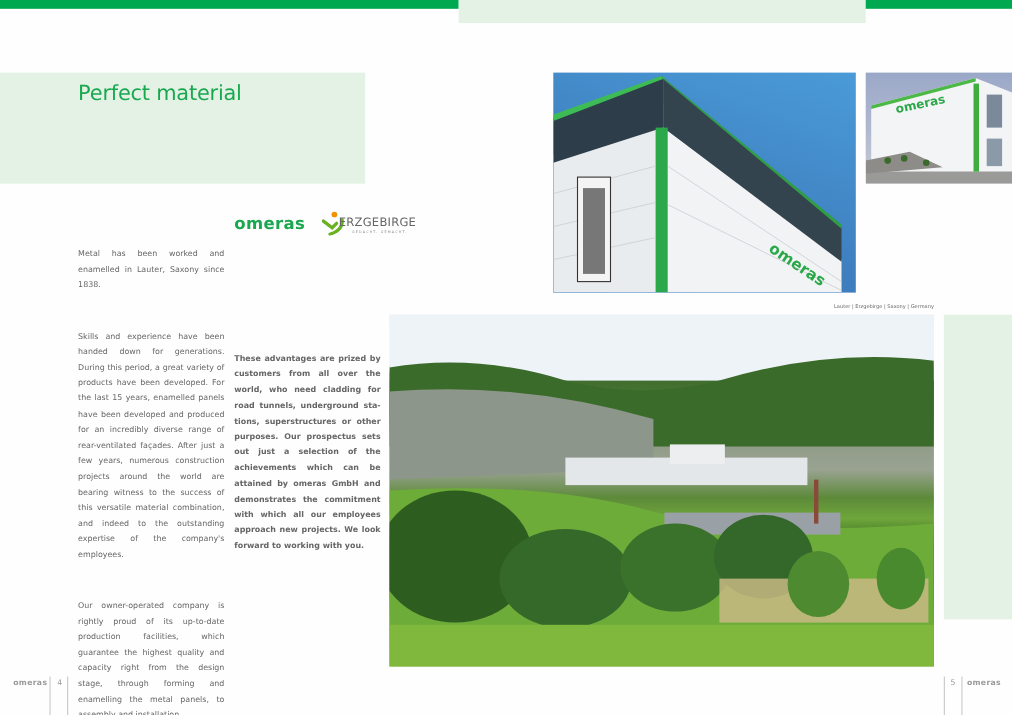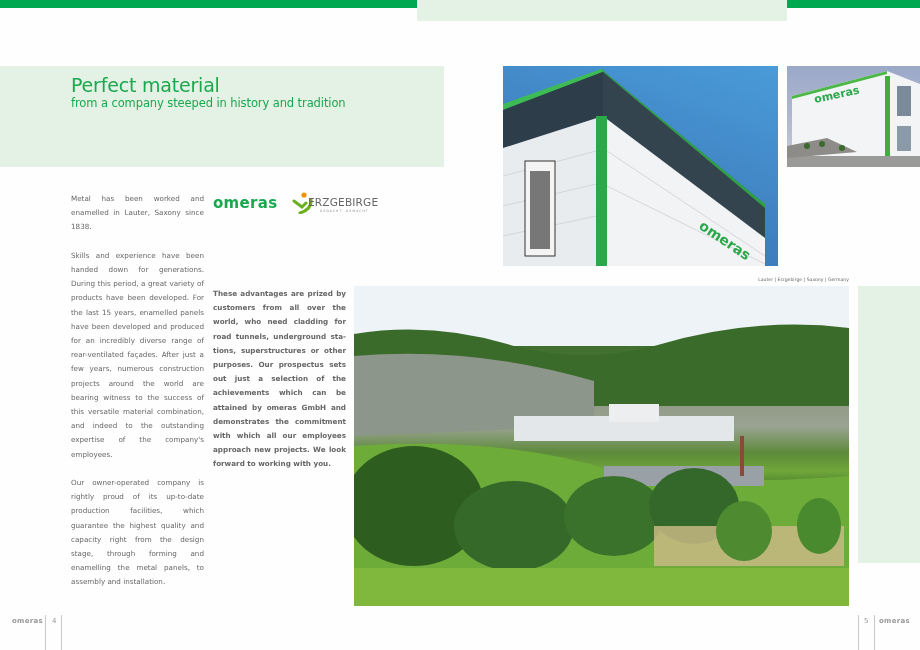--- a/index.html
+++ b/index.html
@@ -7,26 +7,26 @@
   body { position: relative; font-family: "DejaVu Sans", sans-serif; color: #555; }
 
   .abs { position: absolute; }
   .bar-green { background: #00a94f; }
   .light-green { background: #e4f2e6; }
 
   #top-bar-left { left: 0; top: 0; width: 417px; height: 8px; }
   #top-block-mid { left: 417px; top: 0; width: 370px; height: 21px; }
   #top-bar-right { left: 787px; top: 0; width: 133px; height: 8px; }
 
-  #title-panel { left: 0; top: 66px; width: 444px; height: 101px; }
+  #title-panel { left: 0; top: 66px; width: 332px; height: 101px; }
   .title { position: absolute; left: 71px; top: 8px; font-size: 19px; color: #1aa84f; font-family: "DejaVu Sans", sans-serif; letter-spacing: -0.2px; }
   .subtitle { position: absolute; left: 71px; top: 30px; font-size: 11.5px; color: #1aa84f; letter-spacing: -0.1px; }
 
   .col { position: absolute; font-size: 7.2px; line-height: 14.2px; color: #666; text-align: justify; hyphens: manual; }
-  .col p { margin-bottom: 14.2px; }
+  .col p { margin-bottom: 14.2px; margin-top: 32px; }
   #col-left { left: 71px; top: 192px; width: 133px; }
   #col-mid { left: 213px; top: 287px; width: 133px; font-weight: bold; }
   .signature { text-align: right; margin-top: 10px; }
   .signature div { line-height: 14.2px; }
 
   
   #logo-row { left: 213px; top: 192px; width: 170px; height: 24px; }
   .omeras-logo { position: absolute; left: 0; top: 2px; font-size: 15px; font-weight: bold; color: #1aa84f; letter-spacing: 0.3px; }
   .erz-icon { position: absolute; left: 79px; top: 0; width: 24px; height: 22px; }
   .erz-text { position: absolute; left: 95px; top: 4px; font-size: 10.5px; color: #666; letter-spacing: 0.2px; }
@@ -51,21 +51,20 @@
 </style>
 </head>
 <body>
 
 <div id="top-bar-left" class="abs bar-green"></div>
 <div id="top-block-mid" class="abs light-green"></div>
 <div id="top-bar-right" class="abs bar-green"></div>
 
 <div id="title-panel" class="abs light-green">
   <div class="title">Perfect material</div>
-  <div class="subtitle">from a company steeped in history and tradition</div>
 </div>
 
 <div id="col-left" class="col">
   <p>Metal has been worked and enamelled in Lauter, Saxony since 1838.</p>
   <p>Skills and experience have been handed down for generations. During this period, a great variety of products have been de­veloped. For the last 15 years, enamelled panels have been developed and produ­ced for an incredibly diverse range of rear-ventilated façades. After just a few years, numerous construction projects around the world are bearing witness to the suc­cess of this versatile material combinati­on, and indeed to the outstanding exper­tise of the company's employees.</p>
   <p>Our owner-operated company is rightly proud of its up-to-date production facili­ties, which guarantee the highest quality and capacity right from the design stage, through forming and enamelling the me­tal panels, to assembly and installation.</p>
 </div>
 
 <div id="logo-row" class="abs">
   <span class="omeras-logo">omeras</span>

